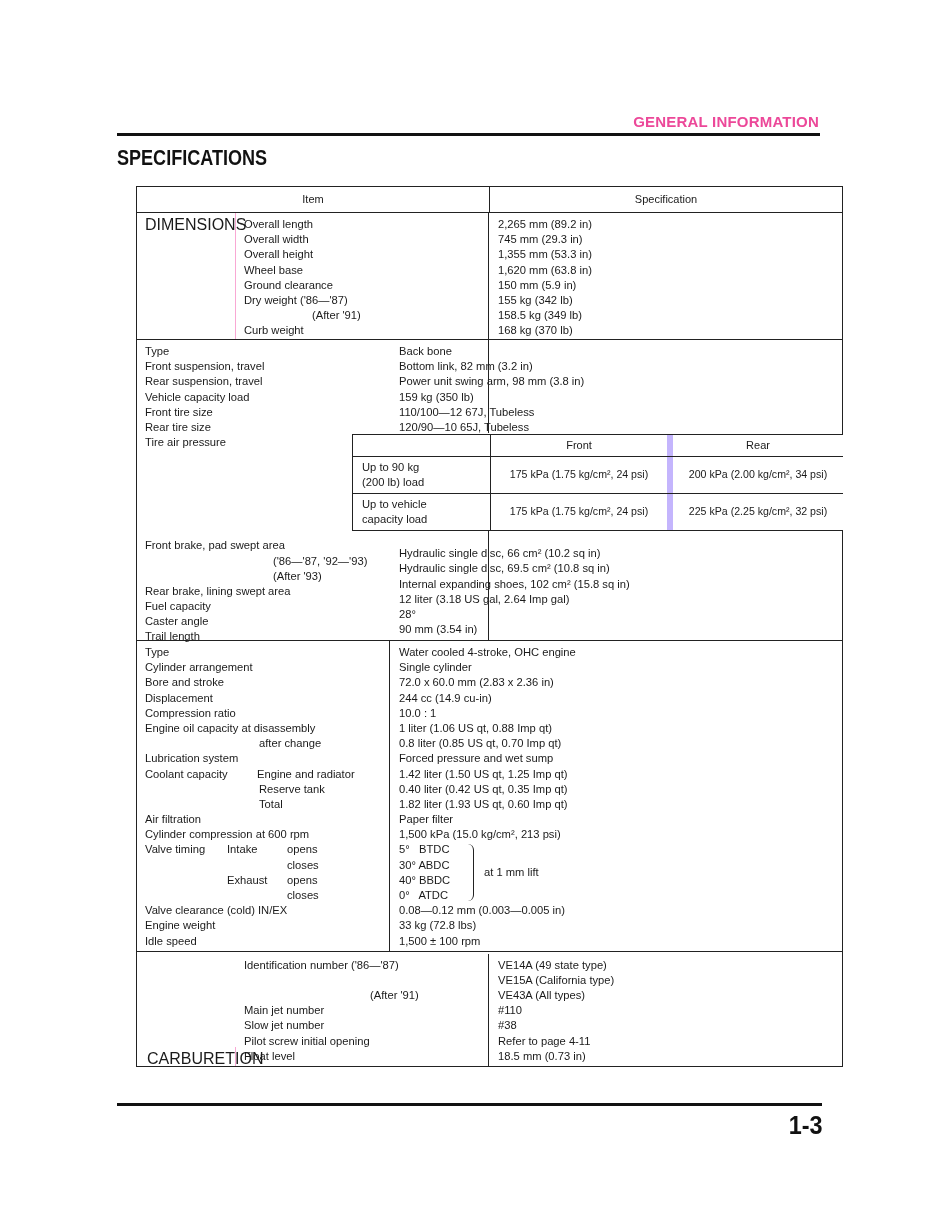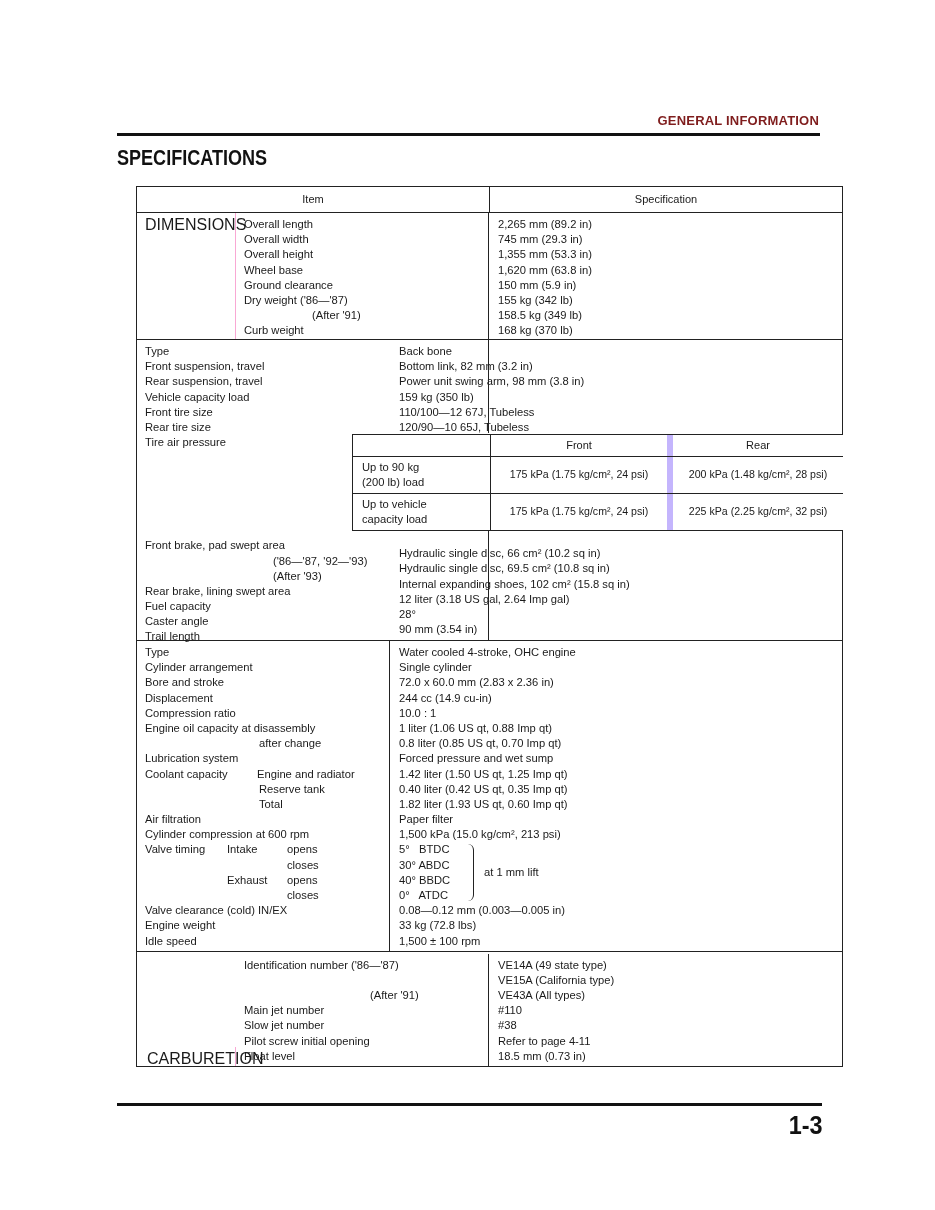--- a/index.html
+++ b/index.html
@@ -3,21 +3,21 @@
 <meta charset="utf-8">
 <style>
   html, body { margin: 0; padding: 0; }
   body {
     width: 935px; height: 1210px; background: #ffffff; position: relative;
     font-family: "Liberation Sans", "DejaVu Sans", sans-serif; color: #1a1a1a;
     overflow: hidden;
   }
   .running-head {
     position: absolute; right: 116px; top: 113px;
-    font-weight: bold; font-size: 13px; letter-spacing: 0.2px; color: #7f1d1d;
+    font-weight: bold; font-size: 15px; letter-spacing: 0.2px; color: #ec4899;
   }
   .head-rule {
     position: absolute; left: 117px; top: 133px; width: 703px; height: 3px; background: #111;
   }
   .page-title {
     position: absolute; left: 117px; top: 145px;
     font-family: "Liberation Sans", sans-serif; font-weight: bold; font-size: 22px;
     transform: scaleX(0.82); transform-origin: left top; letter-spacing: 0px; color: #111;
   }
   .spec-table {
@@ -147,21 +147,21 @@
         <div class="lbl"></div>
         <div class="f">Front</div>
         <div class="r">Rear</div>
       </div>
       <div class="row d">
         <div class="lbl">
           <div>Up to 90 kg</div>
           <div>(200 lb) load</div>
         </div>
         <div class="f">175 kPa (1.75 kg/cm², 24 psi)</div>
-        <div class="r">200 kPa (1.48 kg/cm², 28 psi)</div>
+        <div class="r">200 kPa (2.00 kg/cm², 34 psi)</div>
       </div>
       <div class="row d">
         <div class="lbl">
           <div>Up to vehicle</div>
           <div>capacity load</div>
         </div>
         <div class="f">175 kPa (1.75 kg/cm², 24 psi)</div>
         <div class="r">225 kPa (2.25 kg/cm², 32 psi)</div>
       </div>
     </div>

